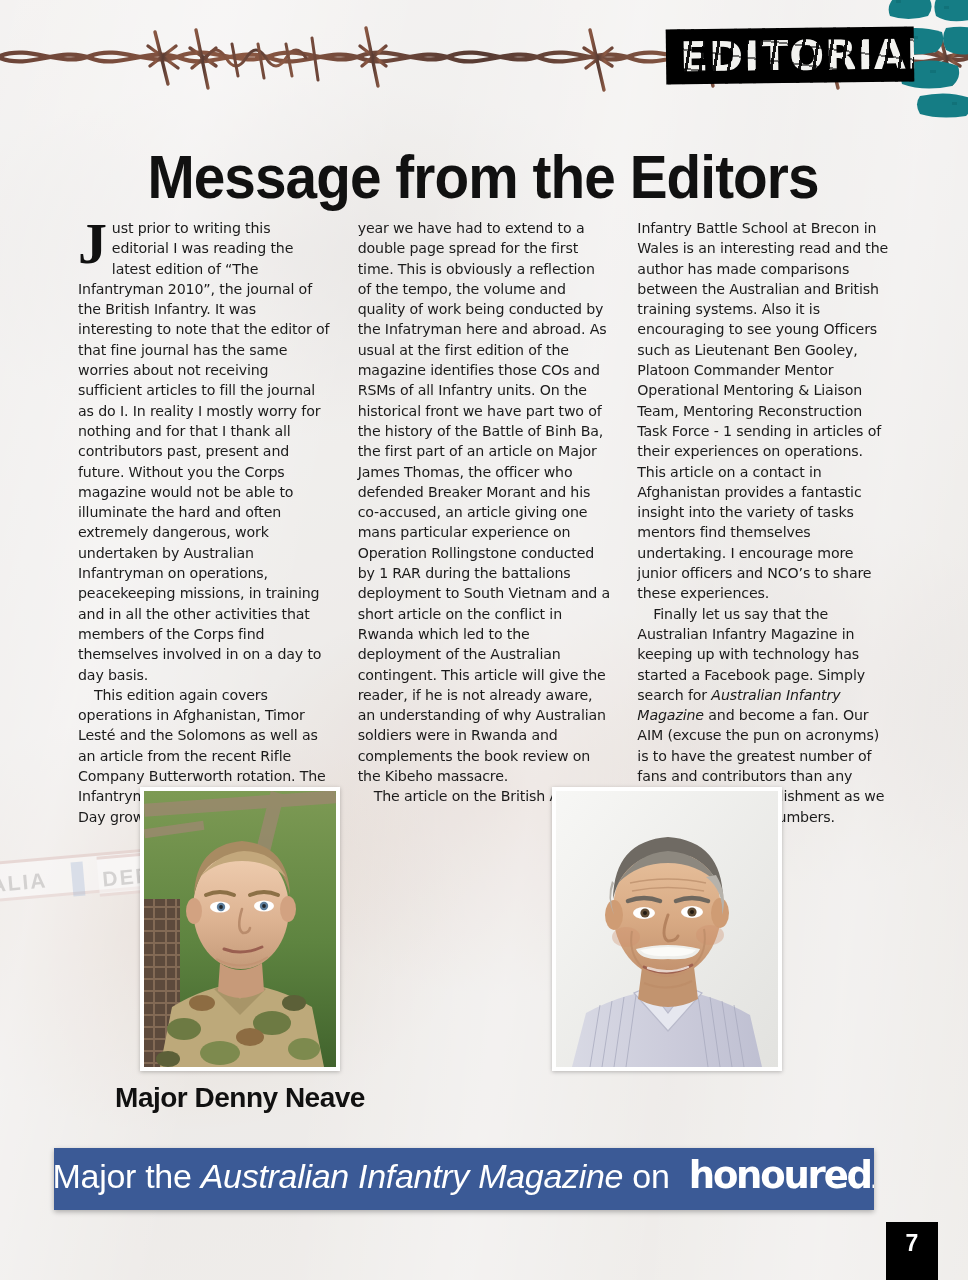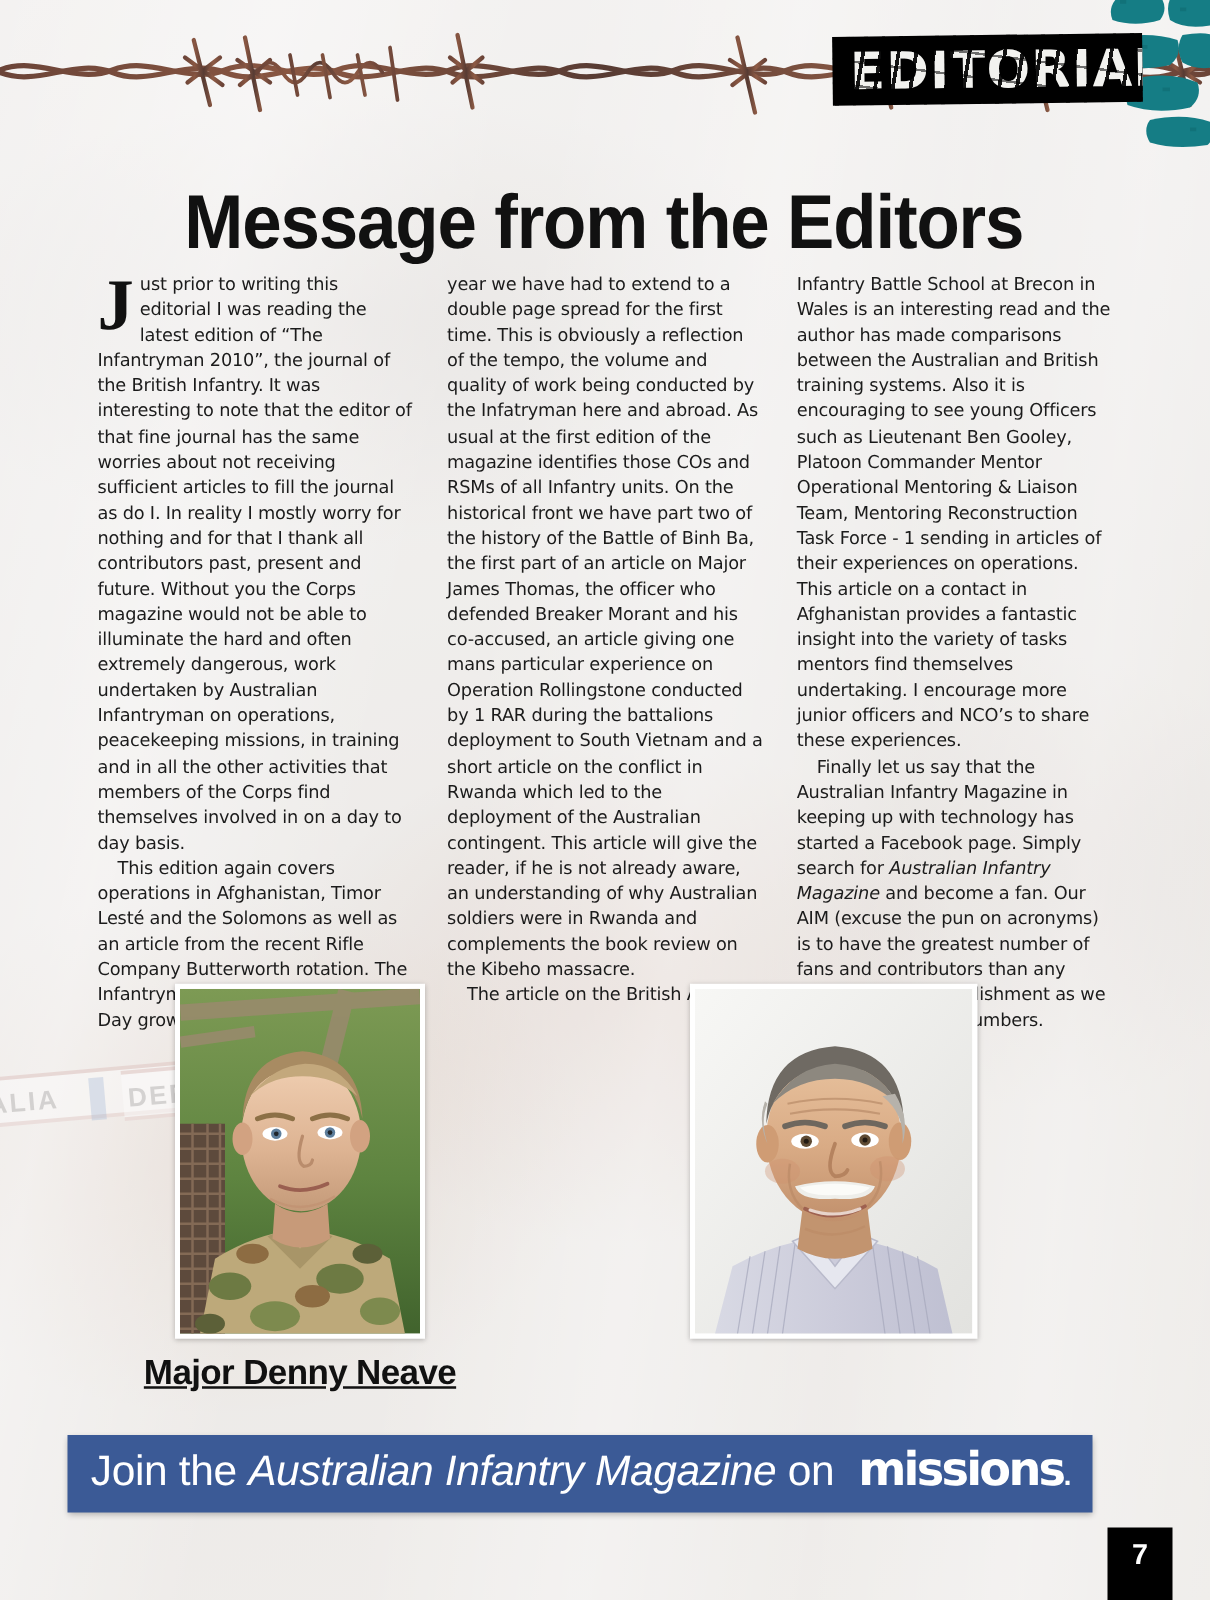--- a/index.html
+++ b/index.html
@@ -211,21 +211,20 @@
 
   .caption {
     position: absolute;
     top: 1082px;
     font-family: "Liberation Sans", sans-serif;
     font-weight: bold;
     font-size: 28px;
     color: #111111;
     letter-spacing: -0.5px;
     text-align: center;
-    text-decoration: underline;
   }
   .caption-1 { left: 100px; width: 280px; }
   .caption-2 { left: 530px; width: 280px; }
 
   
   .fb-banner {
     position: absolute;
     left: 54px;
     top: 1148px;
     width: 820px;
@@ -514,18 +513,18 @@
         <path d="M148 138 Q 152 160 138 174" stroke="#bb8a66" stroke-width="2" fill="none" opacity="0.7"></path>
 
         <path d="M88 192 Q 112 202 136 190" stroke="#bb8a66" stroke-width="2" fill="none" opacity="0.6"></path>
       </svg>
     </div>
   </div>
 
   <div class="caption caption-1">Major Denny Neave</div>
 
   <div class="fb-banner">
-    <div class="fb-text"><span>Join the </span><span class="it">Australian Infantry Magazine</span><span> on </span><span class="fb-logo"><span>missions</span><span class="fb-dot">.</span></span></div>
+    <div class="fb-text"><span>Major the </span><span class="it">Australian Infantry Magazine</span><span> on </span><span class="fb-logo"><span>honoured</span><span class="fb-dot">.</span></span></div>
   </div>
 
   <div class="page-num">7</div>
 
 </div>
 
 </body></html>

